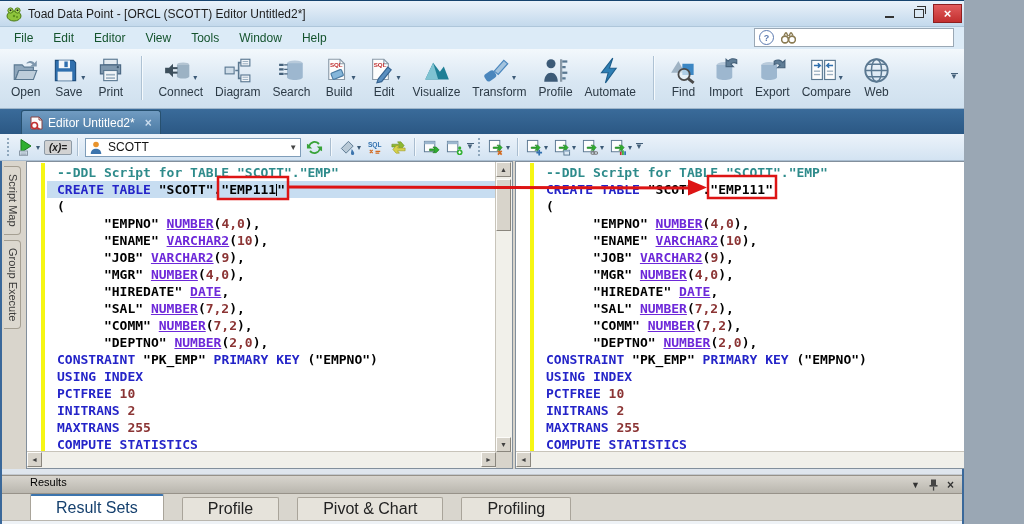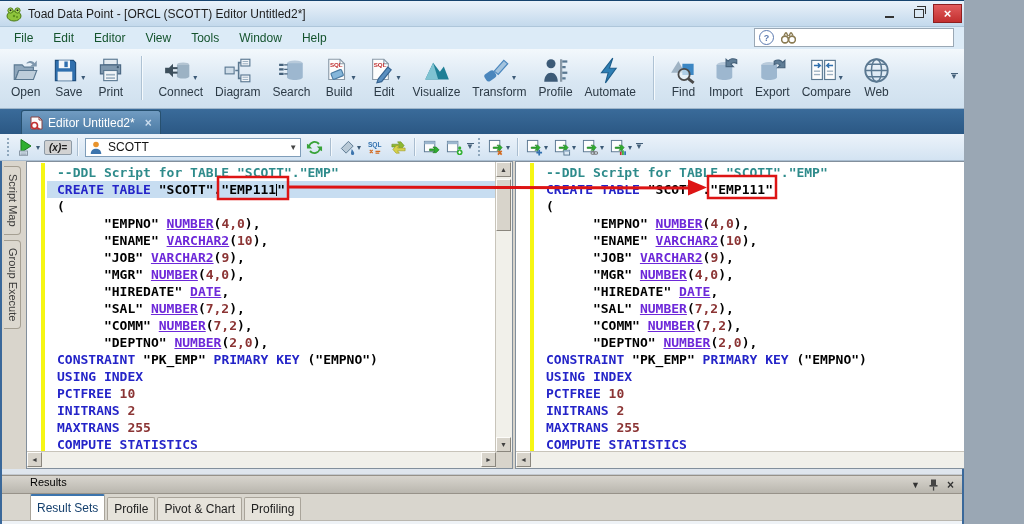--- a/index.html
+++ b/index.html
@@ -82,21 +82,21 @@
   .pright .sb-thumb{top:19px;height:62px;}
   .anno{position:absolute;left:0;top:0;pointer-events:none;z-index:9;}
 
   
   .bottom{position:absolute;top:468px;left:2px;right:2px;bottom:0;background:#e9e6df;}
   .splitter{height:5px;background:#dfe6ee;border-bottom:1px solid #c2c8cf;}
   .res-header{height:17px;background:linear-gradient(#d8d5ce,#b9b6ae);border:1px solid #979289;border-left:none;border-right:none;display:flex;padding:0 20px 0 28px;font-size:11px;color:#000;position:relative;}
   .res-icons{position:absolute;right:8px;top:0;height:17px;display:flex;align-items:center;gap:9px;}
   .res-icons span{font-size:9px;color:#333;font-weight:bold;display:flex;align-items:center;}
   .res-tabs{height:26px;background:#d9d6ce;display:flex;align-items:flex-end;padding-left:28px;border-bottom:1px solid #b9b6ae;}
-  .rtab{height:22px;display:flex;align-items:center;padding:0 6px;font-size:12px;color:#222;background:#e6e3db;border:1px solid #a9a49a;border-bottom:none;margin-right:2px;border-radius:2px 2px 0 0;}
+  .rtab{height:22px;display:flex;align-items:center;padding:0 25px;font-size:16px;color:#222;background:#e6e3db;border:1px solid #a9a49a;border-bottom:none;margin-right:18px;border-radius:2px 2px 0 0;}
   .rtab.active{background:#fff;border-top:2px solid #3c74ad;color:#15406e;height:24px;}
   .res-body{height:8px;background:#eef2f6;}
 </style>
 </head>
 <body>
 
 <div class="window">
 
   <div class="titlebar">
     <span style="display:flex;">

